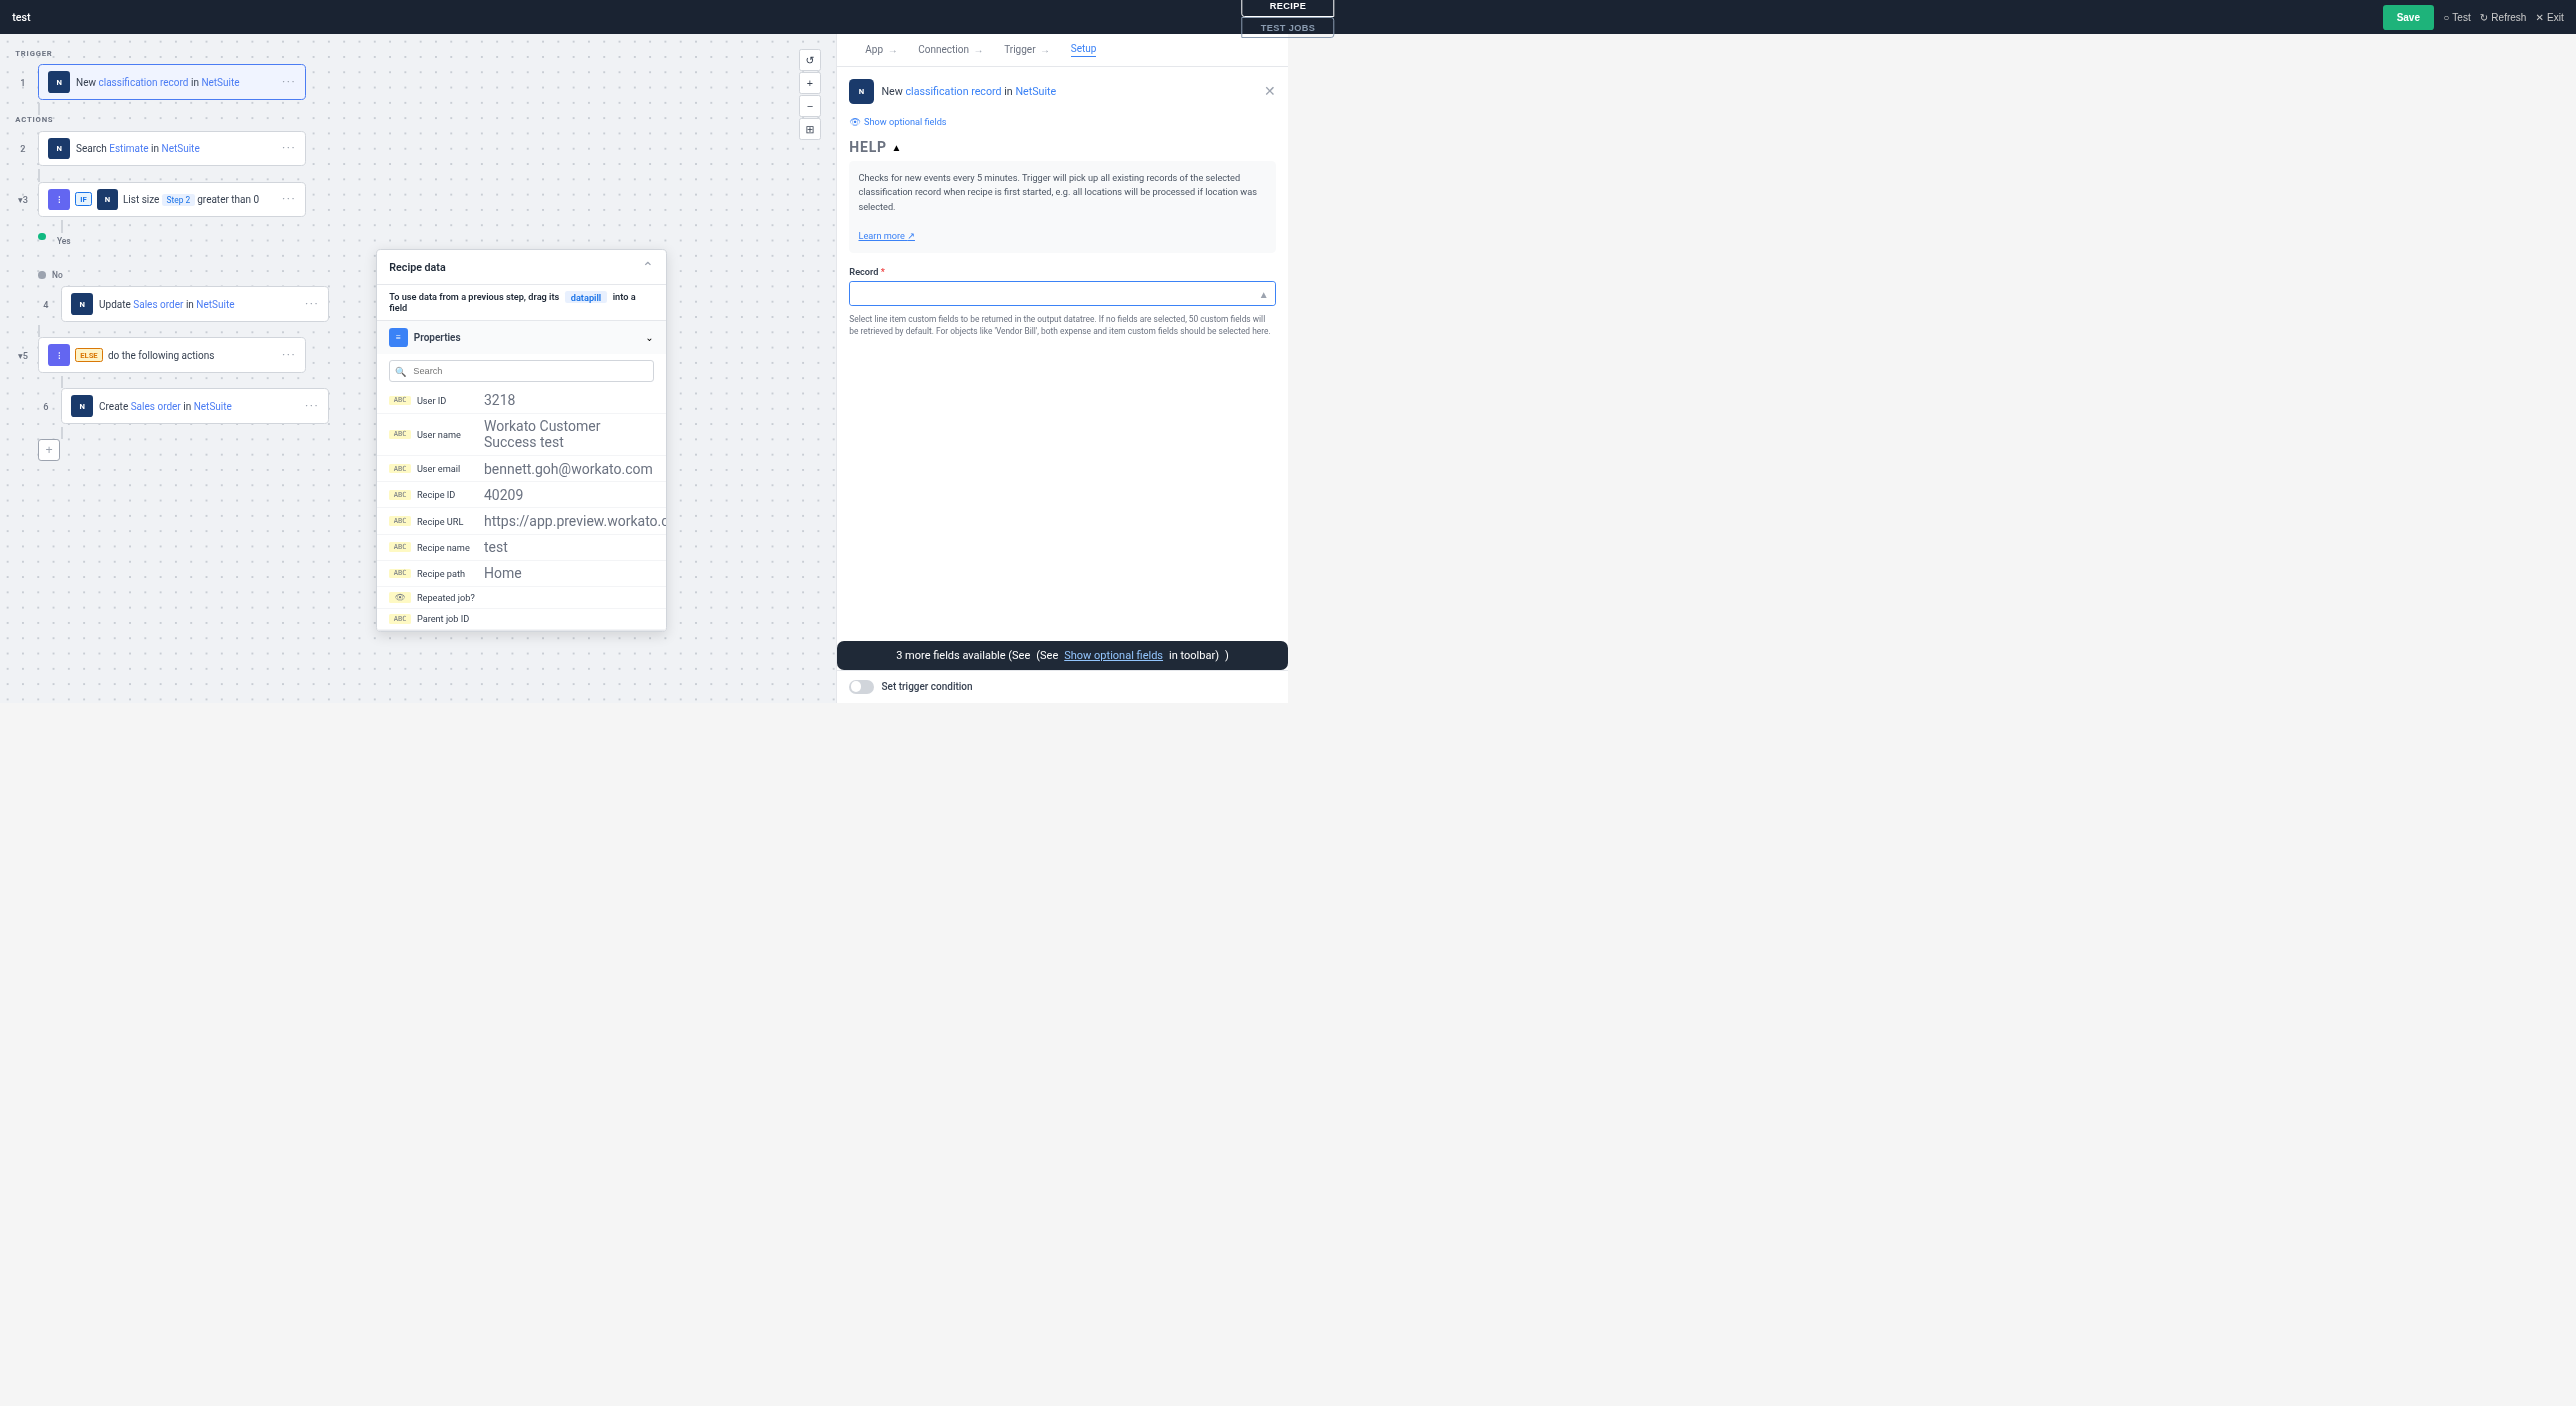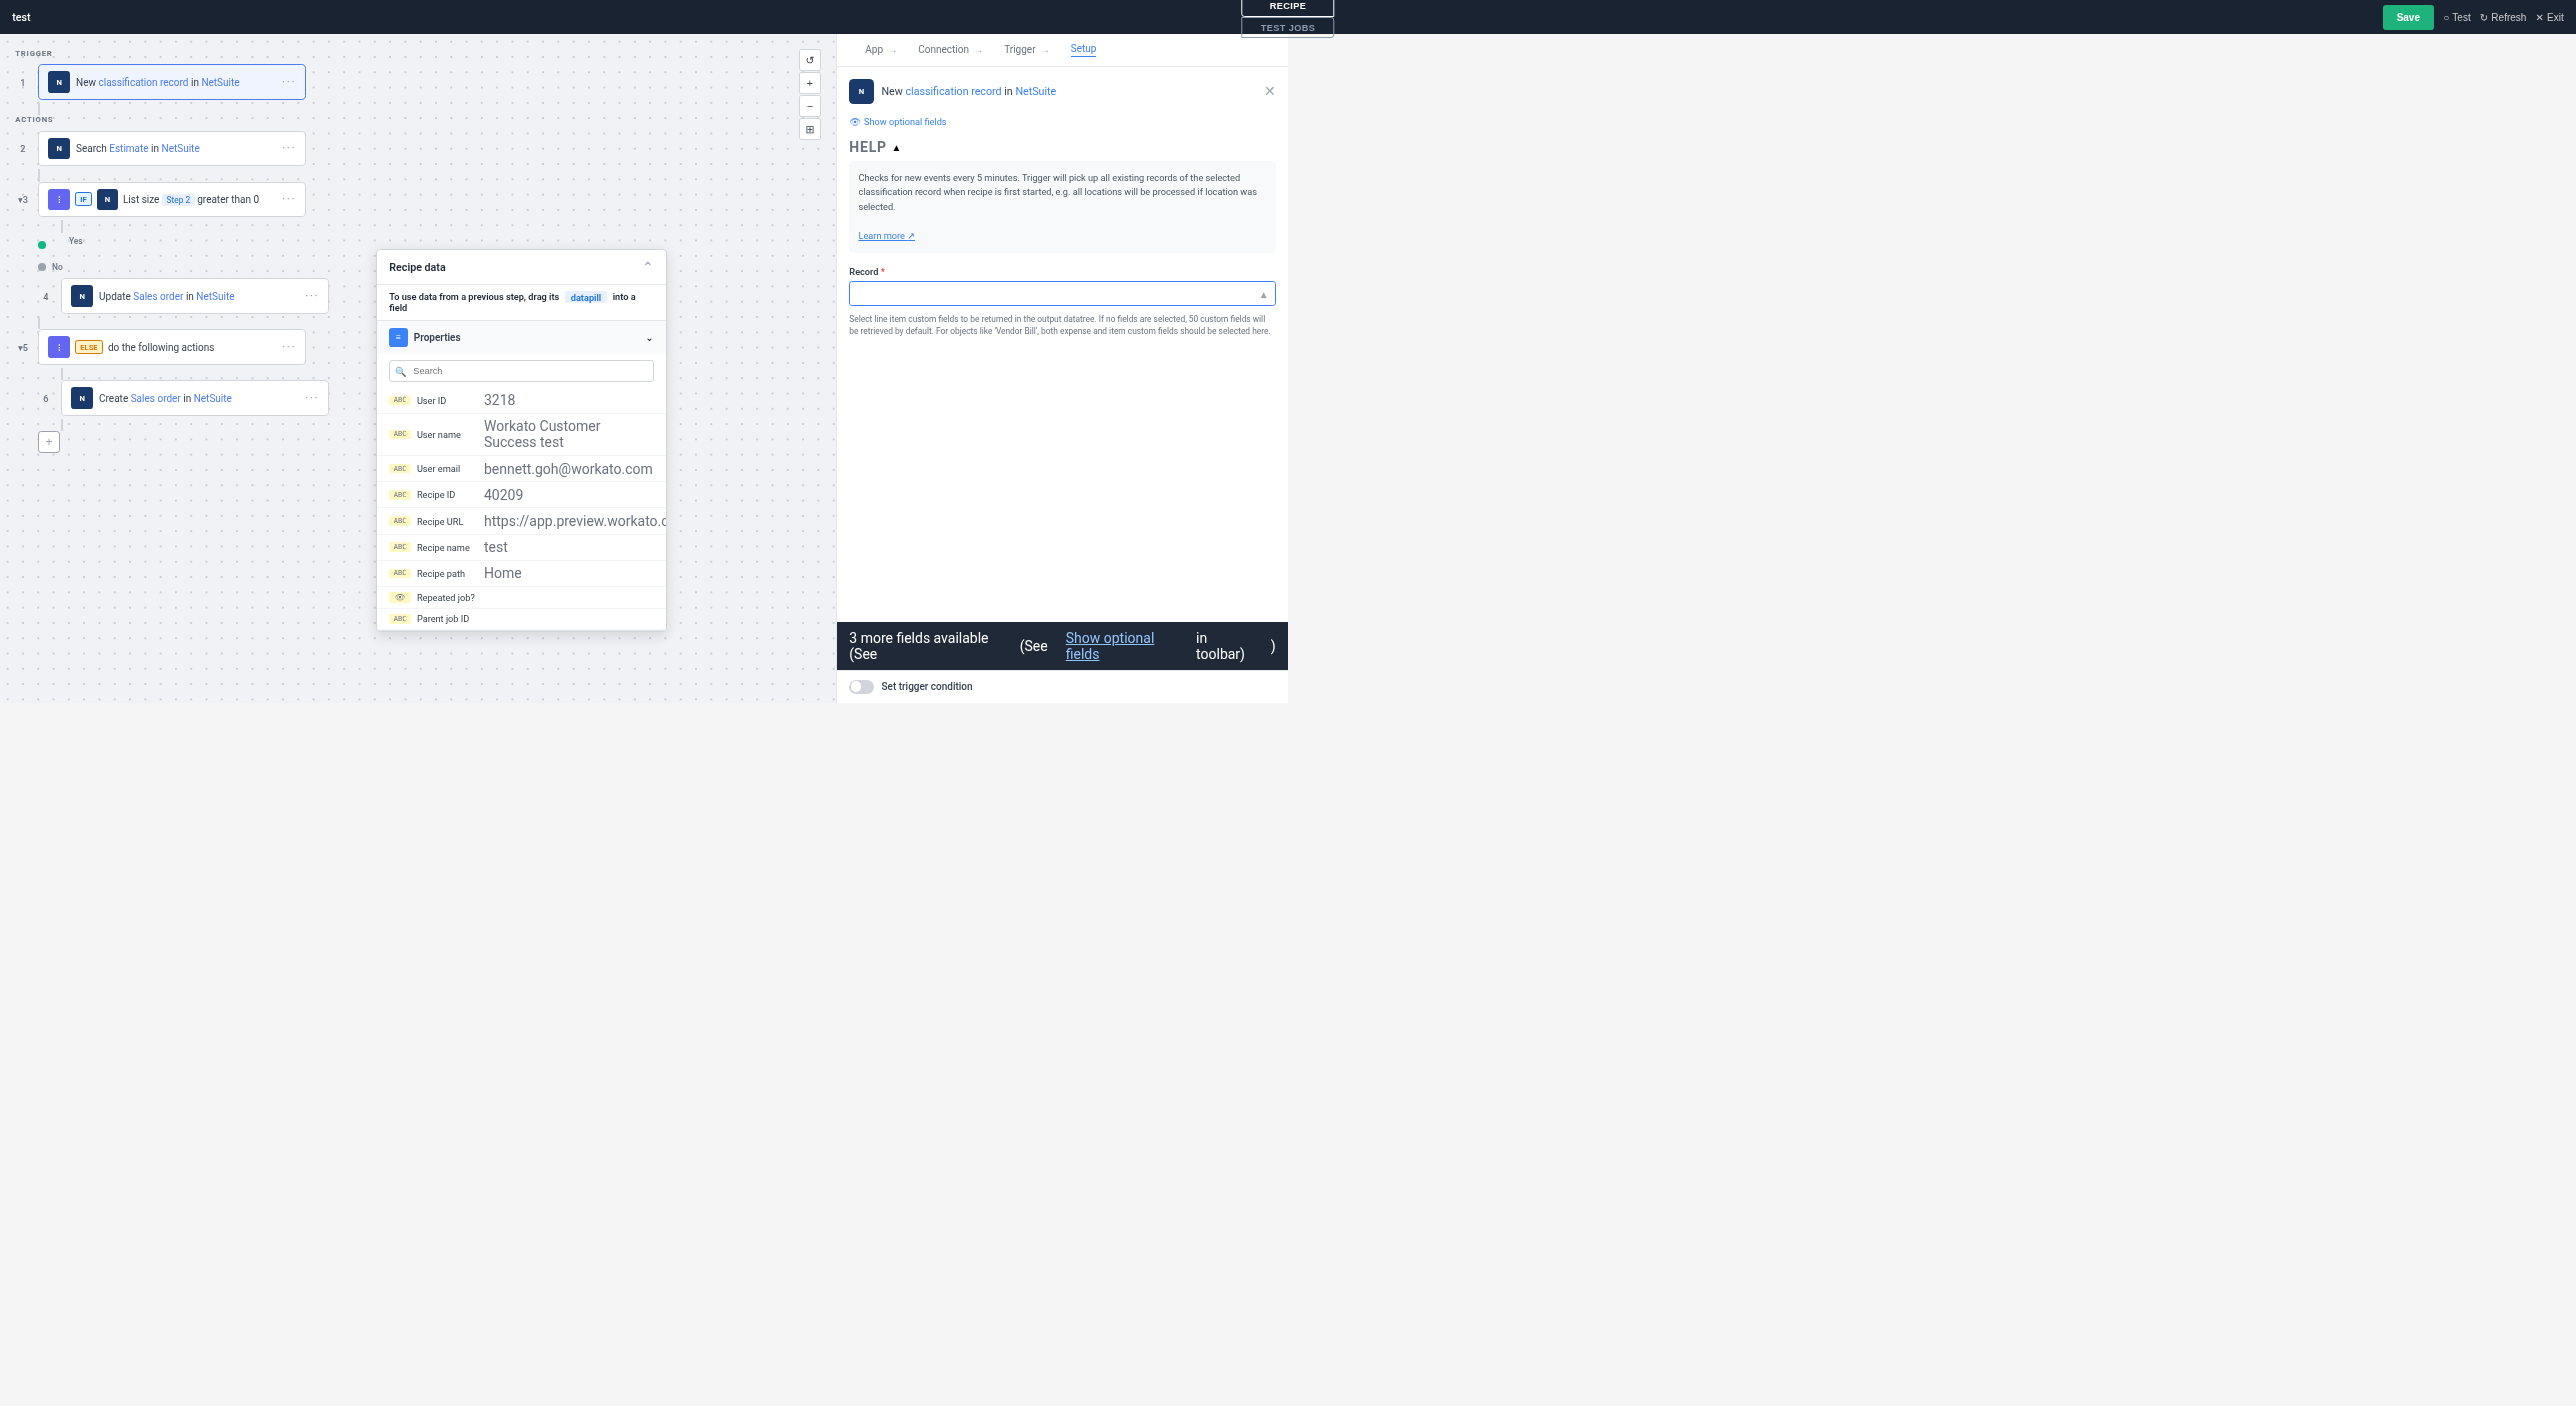--- a/index.html
+++ b/index.html
@@ -127,21 +127,21 @@
     .dropdown-field.open { border-color: #3b82f6; }
     .dropdown-input { width: 100%; padding: 6.1px 23px 6.1px 7.7px; font-size: 10px; border: none; outline: none; border-radius: 3.1px; }
     .dropdown-arrow { position: absolute; right: 6.1px; top: 50%; transform: translateY(-50%); color: #9ca3af; }
     
     .dropdown-list { border: 0.8px solid #3b82f6; border-top: none; border-radius: 0 0 3.1px 3.1px; background: #fff; max-height: 230px; overflow-y: auto; }
     .dropdown-item { padding: 7.7px 9.2px; cursor: pointer; font-size: 10px; color: #374151; border-bottom: 0.8px solid #f3f4f6; }
     
     .field-help { font-size: 8.4px; color: #6b7280; margin-top: 6.1px; line-height: 1.5; }
     
     
-    .bottom-notice { background: #1f2937; color: #fff; padding: 7.7px 12.3px; font-size: 14px; display: flex; align-items: center; justify-content: center; gap: 18px; }
+    .bottom-notice { background: #1f2937; color: #fff; padding: 7.7px 12.3px; font-size: 11px; display: flex; align-items: center; justify-content: center; gap: 6px; border-radius: 7px; }
     .bottom-notice a { color: #93c5fd; }
     
     
     .set-trigger { display: flex; align-items: center; gap: 7.7px; padding: 9.2px 12.3px; border-top: 0.8px solid #e5e7eb; }
     .toggle { width: 24.5px; height: 14px; background: #d1d5db; border-radius: 7px; position: relative; cursor: pointer; }
     .toggle-knob { width: 10.7px; height: 10.7px; background: #fff; border-radius: 50%; position: absolute; top: 1.5px; left: 1.5px; transition: left 0.2s; }
     .set-trigger-label { font-size: 10px; color: #374151; font-weight: 500; }
   </style>
 </head>
 <body>
@@ -233,21 +233,21 @@
             <span style="background:#e8f0fe;color:#1a73e8;padding:0.8px 4.6px;border-radius:2.3px;font-size:8.4px;">Step 2</span>
             <span> </span>
             <span>greater than 0</span>
           </span>
           <span class="step-more">···</span>
         </div>
       </div>
 
       <div class="branch-container">
         <div class="connector"></div>
-        <div style="display:flex;align-items:flex-end;gap:23px;margin-bottom:10px;">
+        <div style="display:flex;align-items:flex-start;gap:11px;margin-bottom:18px;">
           <span style="width:7.7px;height:7.7px;background:#10b981;border-radius:50%;display:inline-block;"></span>
           <span class="branch-label">Yes</span>
         </div>
       </div>
 
       <div class="branch-container">
         <div style="display:flex;align-items:center;gap:6.1px;margin-bottom:3.1px;">
           <span style="width:7.7px;height:7.7px;background:#9ca3af;border-radius:50%;display:inline-block;"></span>
           <span class="branch-label">No</span>
         </div>

